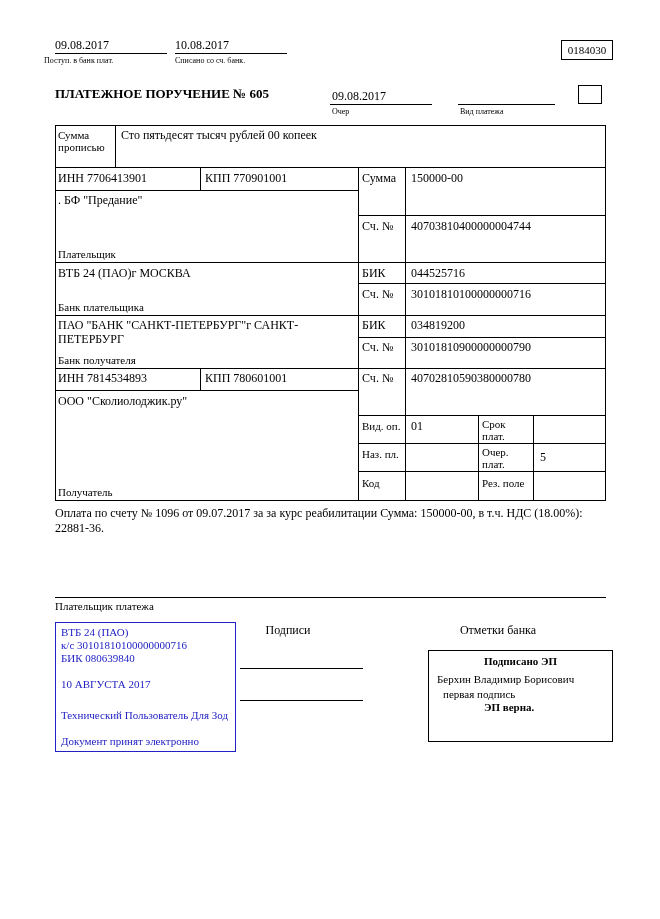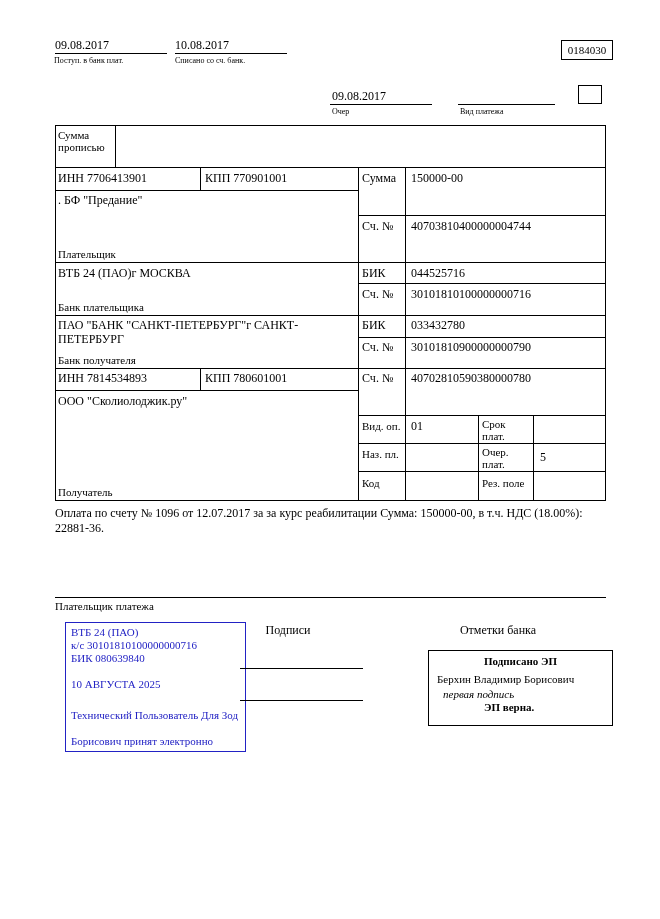--- a/index.html
+++ b/index.html
@@ -2,51 +2,52 @@
 <html style="--stamp-color: #2222c4;"><head>
 <meta charset="utf-8">
 <style>
   html,body { margin:0; padding:0; background:#fff; }
   .page { position:relative; width:660px; height:919px; background:#ffffff;
           font-family:"Liberation Serif", serif; color:#000; overflow:hidden; }
   .t   { position:absolute; font-size:12px; line-height:14px; white-space:nowrap; }
   .md  { font-size:11px; line-height:12px; }
   .sm  { font-size:8px;  line-height:9px; }
   .b   { font-weight:bold; }
-  .i   { font-style:italic; }
+  .i   { }
   .wrap{ white-space:normal; }
   .center { text-align:center; }
   .hl  { position:absolute; height:1px; background:#000; }
   .vl  { position:absolute; width:1px;  background:#000; }
   .box { position:absolute; border:1px solid #000; box-sizing:border-box; }
   .stamp { position:absolute; left:55px; top:622px; width:181px; height:130px;
            border:1px solid var(--stamp-color,#2222c4); box-sizing:border-box;
-           color:var(--stamp-color,#2222c4); font-size:11px;margin-left:10px; }
+           color:var(--stamp-color,#2222c4); font-size:11px; }
   .stamp .sline { position:absolute; left:5px; right:3px; line-height:12px; white-space:normal; }
-  .esign { position:absolute; left:428px; top:650px; width:185px; height:76px;
+  .esign { position:absolute; left:428px; top:650px; width:185px; height:92px;
            border:1px solid #000; box-sizing:border-box; font-size:11px; }
   .esign div { position:absolute; white-space:nowrap; line-height:12px; }
 </style>
 </head>
 <body>
 
 <div class="page">
 
   <div class="t" style="left:55px;top:38px">09.08.2017</div>
   <div class="hl" style="left:55px;top:53px;width:112px"></div>
-  <div class="t sm" style="left:54px;top:56px">Поступ. в банк плат.</div>
+  <div class="t sm" style="left:44px;top:56px">Поступ. в банк плат.</div>
 
   <div class="t" style="left:175px;top:38px">10.08.2017</div>
   <div class="hl" style="left:175px;top:53px;width:112px"></div>
   <div class="t sm" style="left:175px;top:56px">Списано со сч. банк.</div>
 
   <div class="box center" style="left:561px;top:40px;width:52px;height:20px;font-size:11px;line-height:18px">
     <span>0184030</span>
   </div>
 
+  <div class="t b" style="left:55px;top:87px;font-size:13px">ПЛАТЕЖНОЕ ПОРУЧЕНИЕ № 605</div>
   <div class="t" style="left:332px;top:89px">09.08.2017</div>
   <div class="hl" style="left:330px;top:104px;width:102px"></div>
   <div class="t sm" style="left:332px;top:107px">Очер</div>
   <div class="hl" style="left:458px;top:104px;width:97px"></div>
   <div class="t sm" style="left:460px;top:107px">Вид платежа</div>
   <div class="box" style="left:578px;top:85px;width:24px;height:19px"></div>
 
   <div class="hl" style="left:55px;top:125px;width:551px"></div>
   <div class="hl" style="left:55px;top:167px;width:551px"></div>
   <div class="hl" style="left:55px;top:190px;width:303px"></div>
@@ -66,41 +67,42 @@
   <div class="vl" style="left:605px;top:125px;height:375px"></div>
   <div class="vl" style="left:115px;top:125px;height:42px"></div>
   <div class="vl" style="left:200px;top:167px;height:23px"></div>
   <div class="vl" style="left:200px;top:368px;height:22px"></div>
   <div class="vl" style="left:358px;top:167px;height:333px"></div>
   <div class="vl" style="left:405px;top:167px;height:333px"></div>
   <div class="vl" style="left:478px;top:415px;height:85px"></div>
   <div class="vl" style="left:533px;top:415px;height:85px"></div>
 
   <div class="t md wrap" style="left:58px;top:129px;width:52px">Сумма прописью</div>
+  <div class="t" style="left:121px;top:128px">Сто пятьдесят тысяч рублей 00 копеек</div>
 
   <div class="t" style="left:58px;top:171px">ИНН 7706413901</div>
   <div class="t" style="left:205px;top:171px">КПП 770901001</div>
   <div class="t" style="left:362px;top:171px">Сумма</div>
   <div class="t" style="left:411px;top:171px">150000-00</div>
 
   <div class="t" style="left:58px;top:193px">. БФ "Предание"</div>
   <div class="t" style="left:362px;top:219px">Сч. №</div>
   <div class="t" style="left:411px;top:219px">40703810400000004744</div>
   <div class="t md" style="left:58px;top:248px">Плательщик</div>
 
   <div class="t" style="left:58px;top:266px">ВТБ 24 (ПАО)г МОСКВА</div>
   <div class="t" style="left:362px;top:266px">БИК</div>
   <div class="t" style="left:411px;top:266px">044525716</div>
   <div class="t" style="left:362px;top:287px">Сч. №</div>
   <div class="t" style="left:411px;top:287px">30101810100000000716</div>
   <div class="t md" style="left:58px;top:301px">Банк плательщика</div>
 
   <div class="t wrap" style="left:58px;top:318px;width:292px;line-height:14px">ПАО "БАНК "САНКТ-ПЕТЕРБУРГ"г САНКТ-ПЕТЕРБУРГ</div>
   <div class="t" style="left:362px;top:318px">БИК</div>
-  <div class="t" style="left:411px;top:318px">033432780</div>
+  <div class="t" style="left:411px;top:318px">034819200</div>
   <div class="t" style="left:362px;top:340px">Сч. №</div>
   <div class="t" style="left:411px;top:340px">30101810900000000790</div>
   <div class="t md" style="left:58px;top:354px">Банк получателя</div>
 
   <div class="t" style="left:58px;top:371px">ИНН 7814534893</div>
   <div class="t" style="left:205px;top:371px">КПП 780601001</div>
   <div class="t" style="left:362px;top:371px">Сч. №</div>
   <div class="t" style="left:411px;top:371px">40702810590380000780</div>
   <div class="t" style="left:58px;top:394px">ООО "Сколиолоджик.ру"</div>
 
@@ -110,31 +112,31 @@
 
   <div class="t md" style="left:362px;top:448px">Наз. пл.</div>
   <div class="t md wrap" style="left:482px;top:446px;width:45px">Очер. плат.</div>
   <div class="t" style="left:540px;top:450px">5</div>
 
   <div class="t md" style="left:362px;top:477px">Код</div>
   <div class="t md" style="left:482px;top:477px">Рез. поле</div>
 
   <div class="t md" style="left:58px;top:486px">Получатель</div>
 
-  <div class="t wrap" style="left:55px;top:506px;width:548px;line-height:15px">Оплата по счету № 1096 от 12.07.2017 за за курс реабилитации Сумма: 150000-00, в т.ч. НДС (18.00%): 22881-36.</div>
+  <div class="t wrap" style="left:55px;top:506px;width:548px;line-height:15px">Оплата по счету № 1096 от 09.07.2017 за за курс реабилитации Сумма: 150000-00, в т.ч. НДС (18.00%): 22881-36.</div>
   <div class="hl" style="left:55px;top:597px;width:551px"></div>
   <div class="t md" style="left:55px;top:600px">Плательщик платежа</div>
 
   <div class="stamp">
     <div class="sline" style="top:3px">ВТБ 24 (ПАО)</div>
     <div class="sline" style="top:16px">к/с 30101810100000000716</div>
     <div class="sline" style="top:29px">БИК 080639840</div>
-    <div class="sline" style="top:55px">10 АВГУСТА 2025</div>
+    <div class="sline" style="top:55px">10 АВГУСТА 2017</div>
     <div class="sline" style="top:86px">Технический Пользователь Для Зод</div>
-    <div class="sline" style="top:112px">Борисович принят электронно</div>
+    <div class="sline" style="top:112px">Документ принят электронно</div>
   </div>
 
   <div class="t center" style="left:228px;top:623px;width:120px">Подписи</div>
   <div class="t center" style="left:428px;top:623px;width:140px">Отметки банка</div>
 
   <div class="hl" style="left:240px;top:668px;width:123px"></div>
   <div class="hl" style="left:240px;top:700px;width:123px"></div>
 
   <div class="esign">
     <div class="b center" style="top:4px;left:0;width:183px">Подписано ЭП</div>

